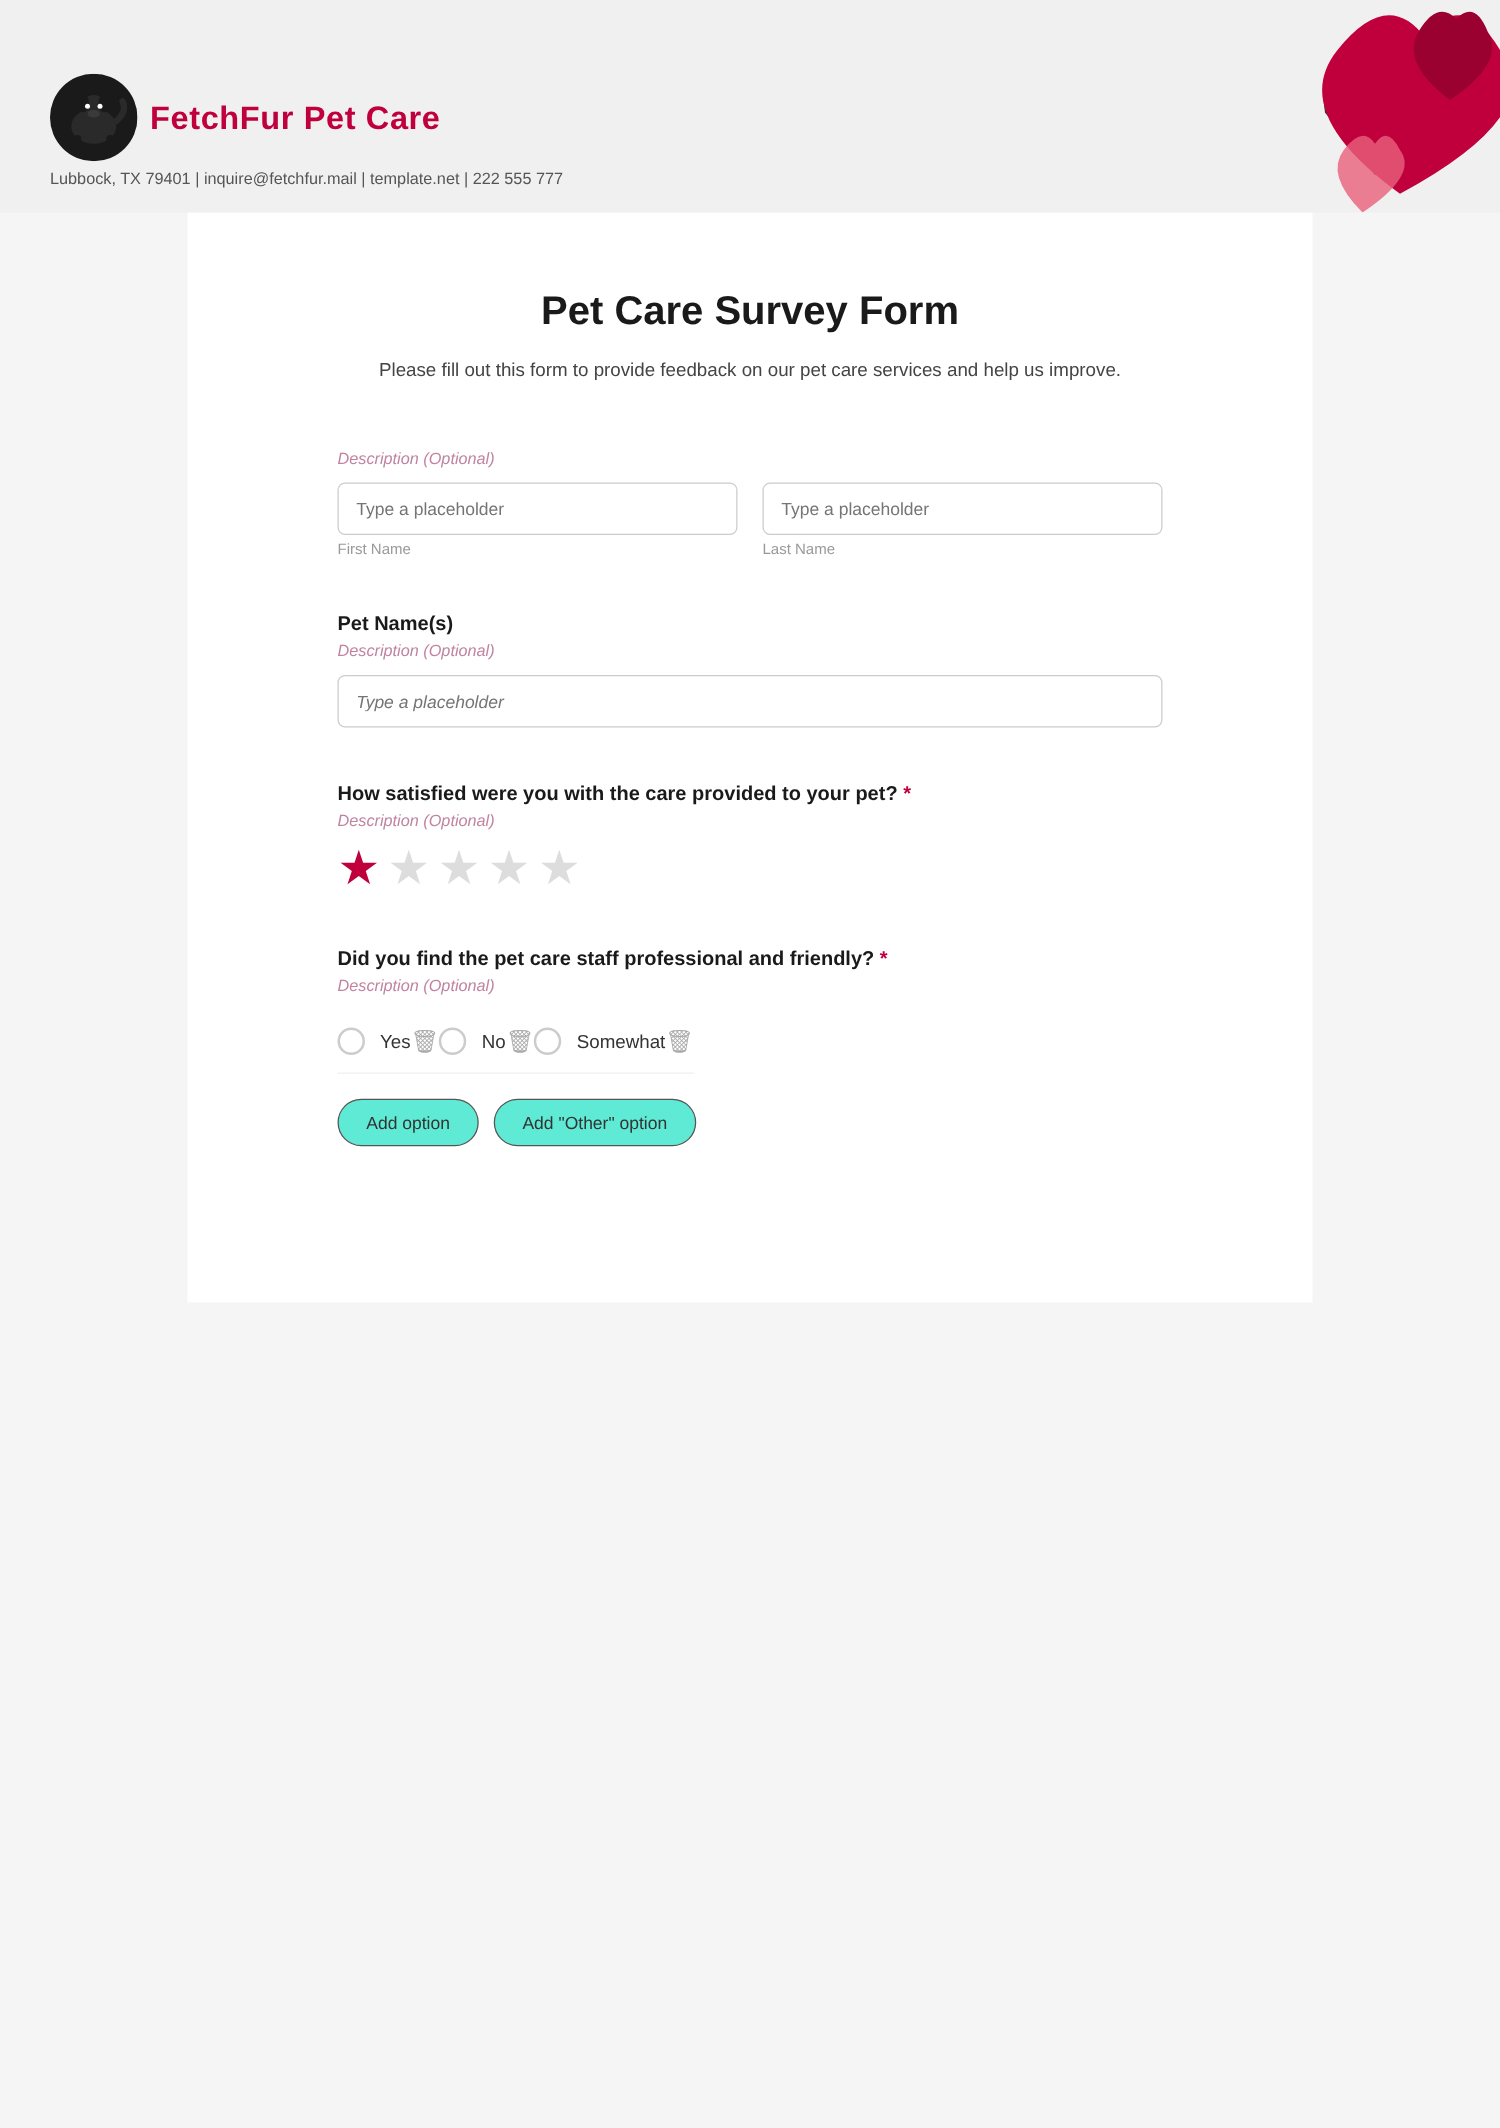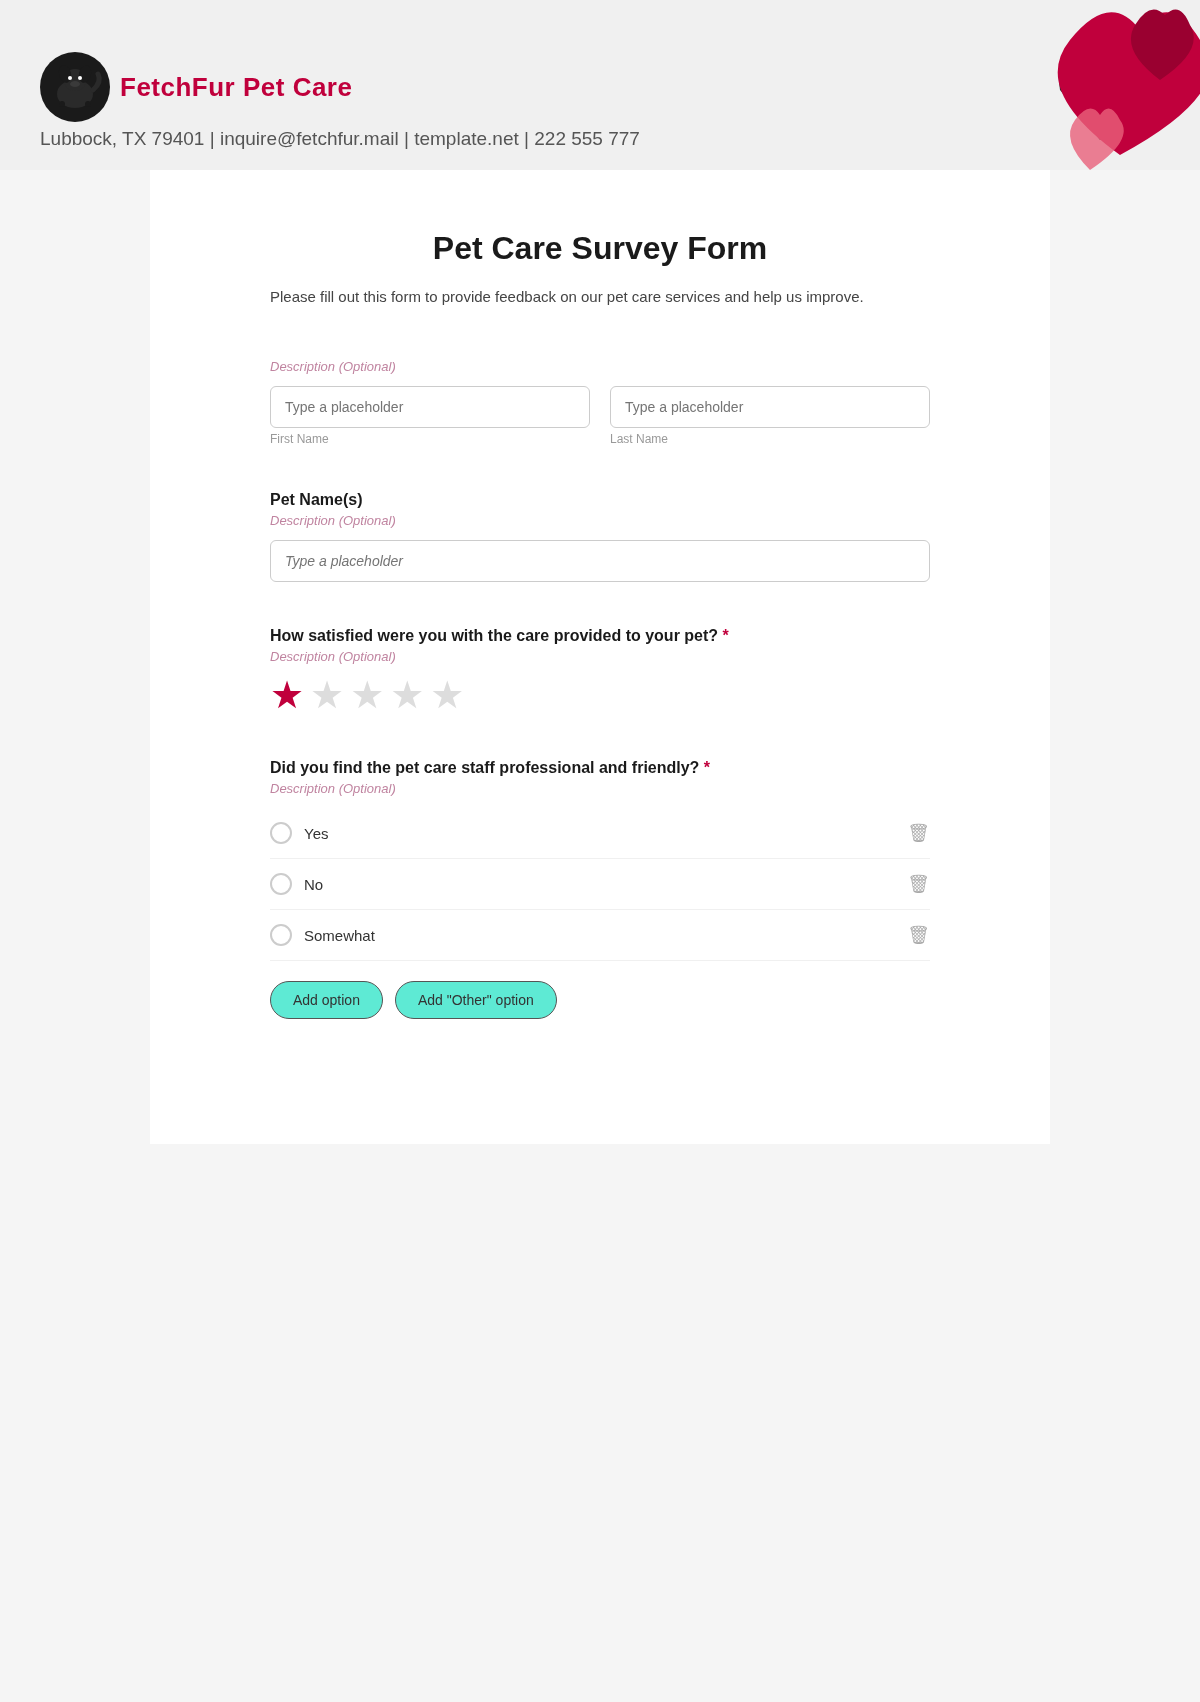--- a/index.html
+++ b/index.html
@@ -37,21 +37,21 @@
       width: 70px;
       height: 70px;
     }
     .brand-name {
       font-size: 26px;
       font-weight: 900;
       color: #c0003c;
       letter-spacing: 0.5px;
     }
     .brand-contact {
-      font-size: 19px;
+      font-size: 13px;
       color: #555;
     }
     .header-hearts {
       position: absolute;
       right: 0;
       top: 0;
       width: 300px;
       height: 170px;
       z-index: 1;
     }
@@ -65,20 +65,21 @@
     }
 
     .form-title {
       text-align: center;
       font-size: 32px;
       font-weight: 900;
       color: #1a1a1a;
       margin-bottom: 18px;
     }
     .form-subtitle {
+      text-align: center;
       font-size: 15px;
       color: #444;
       line-height: 1.6;
       margin-bottom: 50px;
     }
 
     
     .form-section {
       margin-bottom: 45px;
     }
@@ -150,21 +151,21 @@
     .star-filled {
       color: #c0003c;
     }
     .star-empty {
       color: #ddd;
     }
 
     
     .radio-options {
       display: flex;
-      flex-direction: column;
+      flex-direction: row;
       gap: 0;
       margin-top: 4px;
     }
     .radio-option-row {
       display: flex;
       align-items: center;
       justify-content: space-between;
       padding: 14px 0;
       border-bottom: 1px solid #f0f0f0;
     }

